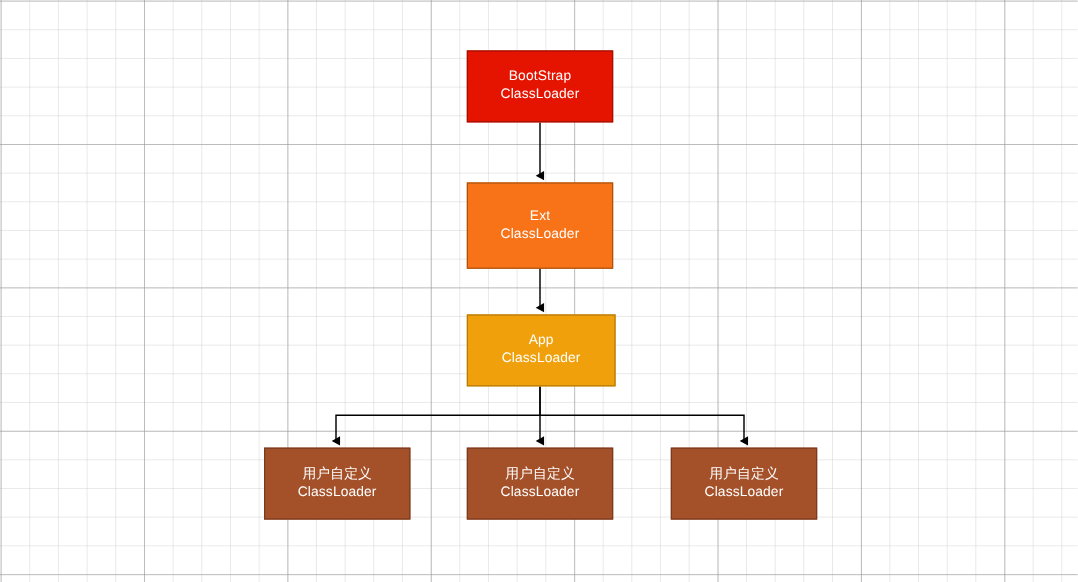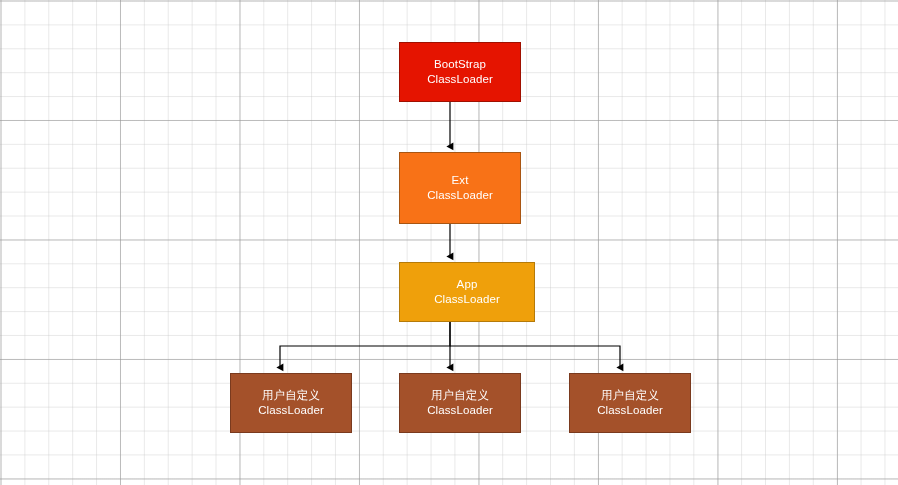--- a/index.html
+++ b/index.html
@@ -49,21 +49,20 @@
     flex-direction: column;
     align-items: center;
     justify-content: center;
     text-align: center;
     color: #ffffff;
     font-size: 11.5px;
     line-height: 15px;
     letter-spacing: 0.1px;
     border-style: solid;
     border-width: 1px;
-    margin-left: 10px;
     -webkit-font-smoothing: antialiased;
   }
   .node .line {
     display: block;
     white-space: nowrap;
   }
 </style>
 </head>
 <body>
 
@@ -100,21 +99,21 @@
   <div class="node" id="node-bootstrap" style="left: 389px; top: 42px; width: 122px; height: 60px; background: rgb(229, 20, 0); border-color: rgb(160, 16, 0); color: rgb(255, 255, 255);">
     <span class="line">BootStrap</span>
     <span class="line">ClassLoader</span>
   </div>
 
   <div class="node" id="node-ext" style="left: 389px; top: 152px; width: 122px; height: 72px; background: rgb(248, 114, 23); border-color: rgb(168, 85, 18); color: rgb(255, 255, 255);">
     <span class="line">Ext</span>
     <span class="line">ClassLoader</span>
   </div>
 
-  <div class="node" id="node-app" style="left: 389px; top: 262px; width: 136px; height: 60px; background: rgb(239, 160, 11); border-color: rgb(181, 122, 9); color: rgb(255, 255, 255);">
+  <div class="node" id="node-app" style="left: 389px; top: 262px; width: 124px; height: 60px; background: rgb(239, 160, 11); border-color: rgb(181, 122, 9); color: rgb(255, 255, 255);">
     <span class="line">App</span>
     <span class="line">ClassLoader</span>
   </div>
 
   <div class="node" id="node-custom-left" style="left: 220px; top: 373px; width: 122px; height: 60px; background: rgb(164, 81, 42); border-color: rgb(122, 58, 30); color: rgb(255, 255, 255);">
     <span class="line">用户自定义</span>
     <span class="line">ClassLoader</span>
   </div>
 
   <div class="node" id="node-custom-middle" style="left: 389px; top: 373px; width: 122px; height: 60px; background: rgb(164, 81, 42); border-color: rgb(122, 58, 30); color: rgb(255, 255, 255);">

